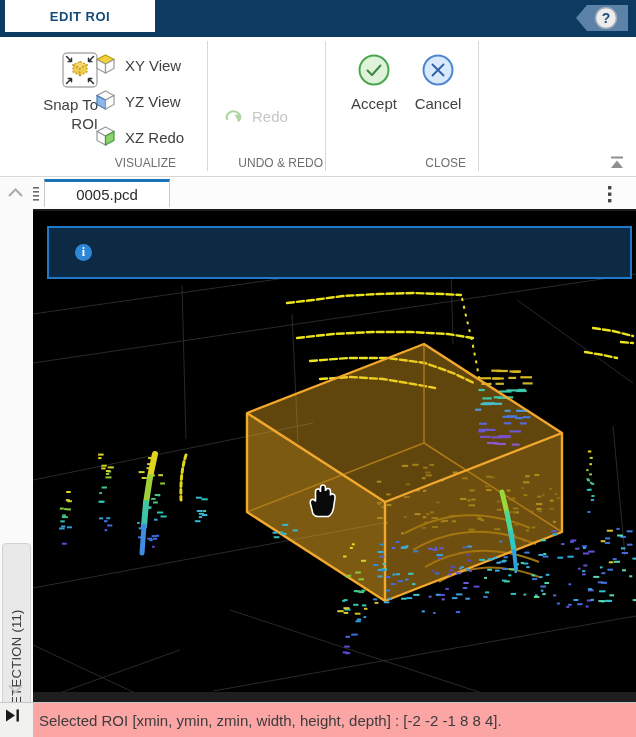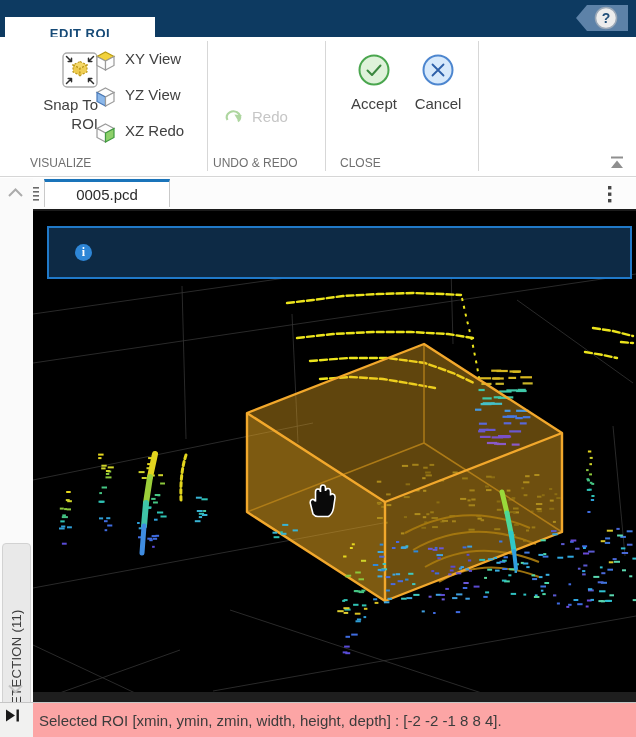--- a/index.html
+++ b/index.html
@@ -2,34 +2,34 @@
 <html><head>
 <meta charset="utf-8">
 <style>
   * { margin:0; padding:0; box-sizing:border-box; }
   html,body { width:636px; height:737px; }
   body { font-family:"Liberation Sans", sans-serif; position:relative; width:636px; height:737px;
          background:#ffffff; overflow:hidden; -webkit-font-smoothing:antialiased; }
 
   
   .header { position:absolute; left:0; top:0; width:636px; height:37px; background:#0d3a61; }
-  .edit-roi-tab { position:absolute; left:5px; top:17px; width:150px; height:32px; background:#ffffff;
+  .edit-roi-tab { position:absolute; left:5px; top:0; width:150px; height:32px; background:#ffffff;
                   display:flex; align-items:center; justify-content:center;
                   font-size:13px; font-weight:600; letter-spacing:.5px; color:#164a77; }
   .help-badge { position:absolute; right:8px; top:4px; width:52px; height:28px; cursor:pointer; }
 
   
   .toolbar { position:absolute; left:0; top:37px; width:636px; height:140px; background:#ffffff;
              border-bottom:1px solid #d6d6d6; }
   .tb-divider { position:absolute; top:4px; height:130px; width:1px; background:#d7d7d7; }
-  .section-label { position:absolute; bottom:6px; font-size:12px; color:#6f6f6f; text-align:left; }
+  .section-label { position:absolute; bottom:6px; font-size:12px; color:#6f6f6f; text-align:right; }
   .snap-btn { position:absolute; left:22px; top:12px; width:76px; height:112px; text-align:right; cursor:pointer; }
   .snap-btn svg { margin-top:3px; }
   .snap-label { font-size:15px; color:#414141; line-height:19px; margin-top:3px; }
-  .view-row { position:absolute; left:95px; width:104px; height:24px; display:flex; align-items:flex-start; cursor:pointer; }
+  .view-row { position:absolute; left:95px; width:104px; height:24px; display:flex; align-items:flex-end; cursor:pointer; }
   .view-row .vlabel { margin-left:9px; font-size:15px; color:#414141; white-space:nowrap; }
   .undo-row { position:absolute; left:224px; width:92px; height:22px; display:flex; align-items:center; }
   .undo-row .ulabel { margin-left:8px; font-size:15px; color:#c6c6c6; }
   .big-btn { position:absolute; top:16px; width:56px; text-align:center; cursor:pointer; }
   .big-btn .blabel { font-size:15px; color:#414141; margin-top:4px; }
   .collapse-btn { position:absolute; right:8px; bottom:5px; width:20px; height:15px; cursor:pointer; }
 
   
   .tabbar { position:absolute; left:33px; top:178px; width:603px; height:33px; background:#fcfcfc;
             border-bottom:2px solid #1b1b1b; }

